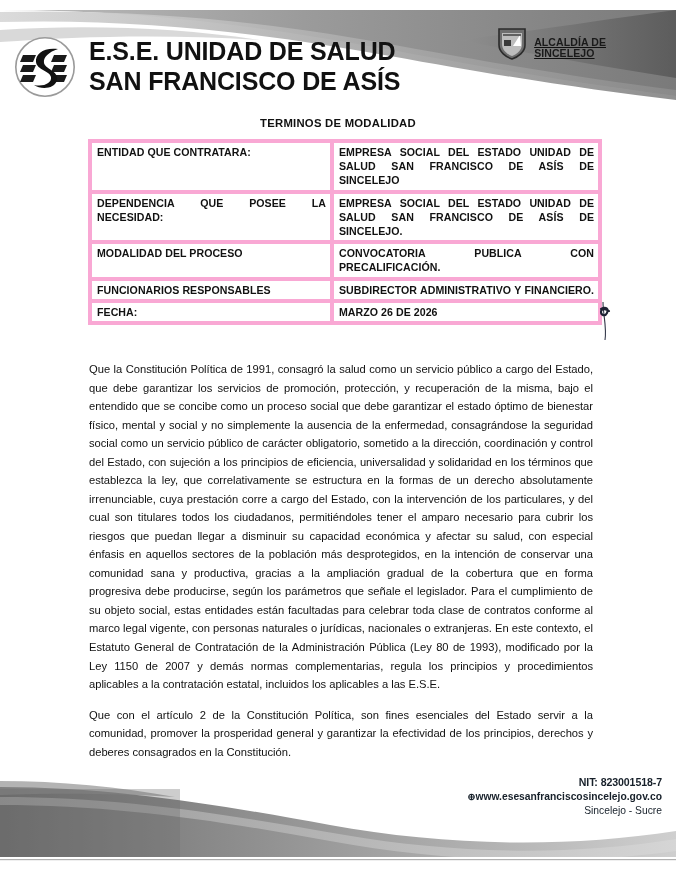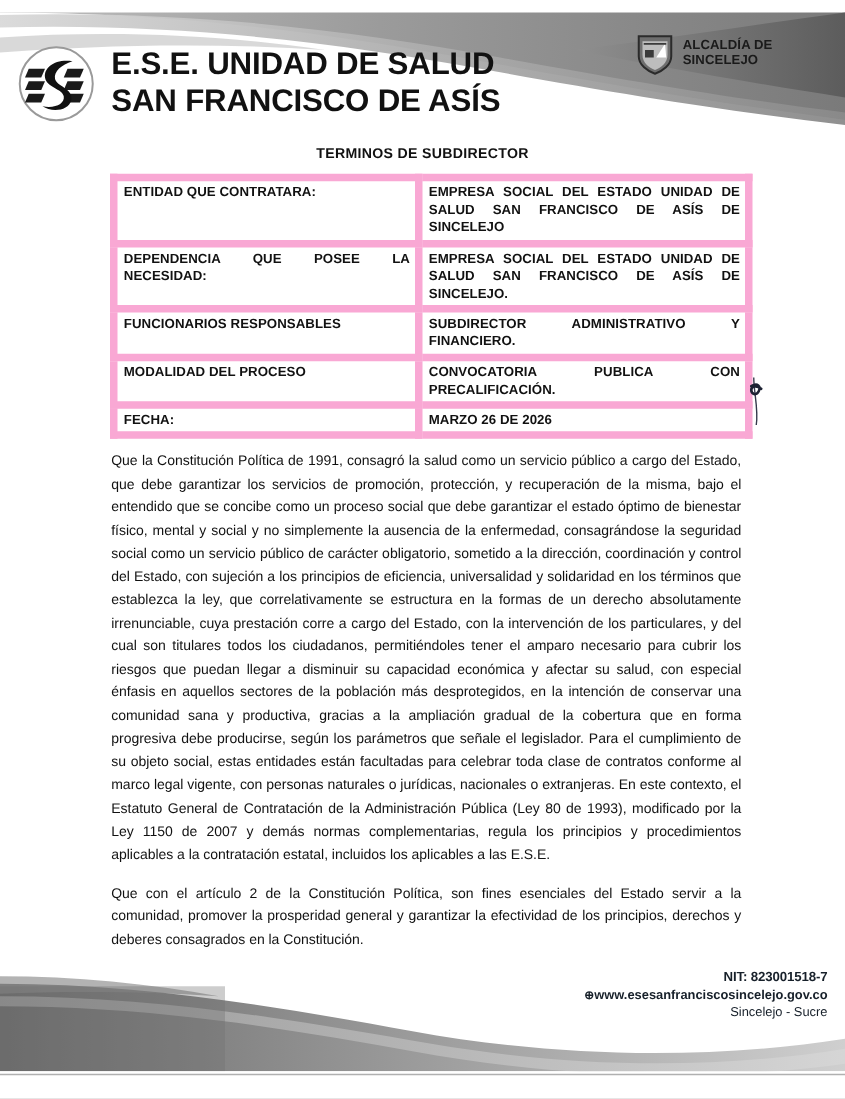--- a/index.html
+++ b/index.html
@@ -42,24 +42,25 @@
     font-size: 25px;
     font-weight: bold;
     line-height: 1.19;
     letter-spacing: -0.15px;
     color: #111;
     white-space: pre-line;
   }
 
   .alcaldia {
     position: absolute;
-    right: 58px; top: 26px;
+    right: 70px; top: 26px;
     display: flex;
-    align-items: center;
+    align-items: flex-end;
     gap: 7px;
+    text-decoration: underline;
   }
   .alcaldia-text {
     font-size: 10.5px;
     font-weight: bold;
     line-height: 1.12;
     color: #1a1a1a;
     white-space: pre-line;
     letter-spacing: 0.1px;
   }
 
@@ -76,21 +77,21 @@
 
   
   .info-table {
     position: absolute;
     left: 88px; top: 139px;
     width: 514px;
     border-collapse: collapse;
     table-layout: fixed;
   }
   .info-table td {
-    border: 6px solid #f9a8d4;
+    border: 4px solid #f9a8d4;
     font-size: 10.6px;
     font-weight: bold;
     line-height: 1.34;
     padding: 2px 4px 2px 5px;
     vertical-align: top;
     letter-spacing: 0.05px;
   }
   .info-table td.k { width: 229px; text-align: justify; text-align-last: justify; }
   .info-table td.k.plain { text-align: left; text-align-last: left; }
   .info-table td.v { text-align: justify; text-align-last: justify; }
@@ -202,39 +203,39 @@
         <path d="M5,7 L25,7 L25,18 C25,24 20,28 15,30 C10,28 5,24 5,18 Z" fill="#bdbdbd"></path>
         <rect x="7" y="14" width="7" height="6" fill="#3a3a3a"></rect>
         <path d="M16,20 L23,9 L24,20 Z" fill="#ffffff"></path>
         <path d="M6,9 L24,9" stroke="#3a3a3a" stroke-width="1.4"></path>
       </svg>
       <div class="alcaldia-text">ALCALDÍA DE
 SINCELEJO</div>
     </div>
   </div>
 
-  <div class="doc-title">TERMINOS DE SUBDIRECTOR</div>
+  <div class="doc-title">TERMINOS DE MODALIDAD</div>
 
   <table class="info-table">
     <tbody>
       <tr>
         <td class="k plain">ENTIDAD QUE CONTRATARA:</td>
         <td class="v">EMPRESA SOCIAL DEL ESTADO UNIDAD DE SALUD SAN FRANCISCO DE ASÍS DE SINCELEJO</td>
       </tr>
       <tr>
         <td class="k">DEPENDENCIA QUE POSEE LA NECESIDAD:</td>
         <td class="v">EMPRESA SOCIAL DEL ESTADO UNIDAD DE SALUD SAN FRANCISCO DE ASÍS DE SINCELEJO.</td>
       </tr>
       <tr>
+        <td class="k plain">MODALIDAD DEL PROCESO</td>
+        <td class="v">CONVOCATORIA PUBLICA CON PRECALIFICACIÓN.</td>
+      </tr>
+      <tr>
         <td class="k plain">FUNCIONARIOS RESPONSABLES</td>
         <td class="v">SUBDIRECTOR ADMINISTRATIVO Y FINANCIERO.</td>
-      </tr>
-      <tr>
-        <td class="k plain">MODALIDAD DEL PROCESO</td>
-        <td class="v">CONVOCATORIA PUBLICA CON PRECALIFICACIÓN.</td>
       </tr>
       <tr>
         <td class="k plain">FECHA:</td>
         <td class="v plain">MARZO 26 DE 2026</td>
       </tr>
     </tbody>
   </table>
 
   <svg class="sig-mark" width="30" height="42" viewBox="0 0 30 42">
     <path d="M9,2 C9,14 13,28 11,40" stroke="#33384a" stroke-width="1.1" fill="none"></path>

